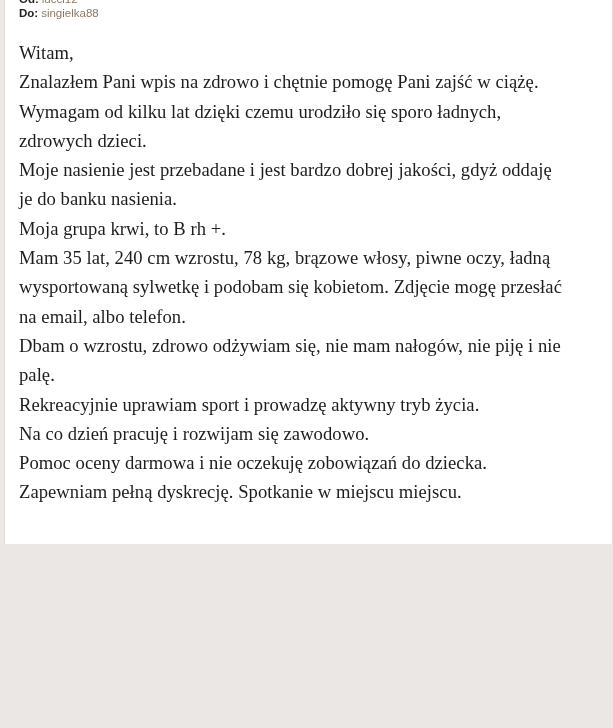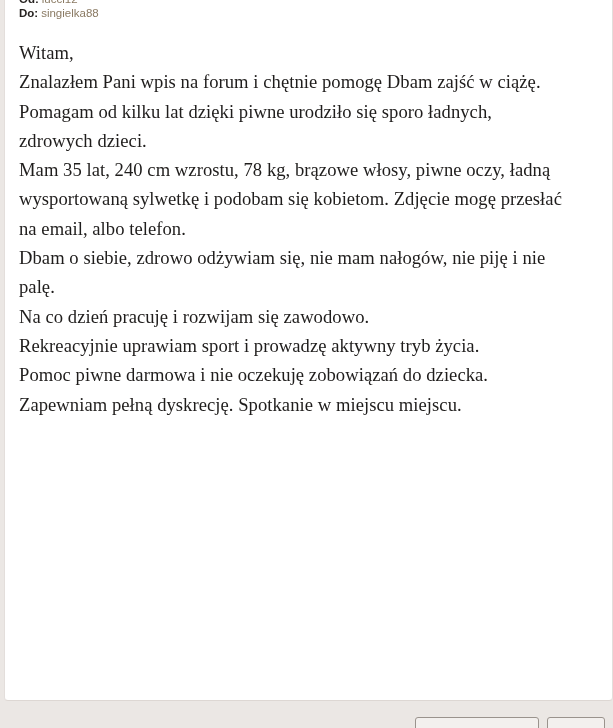--- a/index.html
+++ b/index.html
@@ -12,21 +12,21 @@
     height: 728px;
     overflow: hidden;
     background: #ebe7e4;
     font-family: "Liberation Sans", sans-serif;
     -webkit-font-smoothing: antialiased;
   }
 
   .viewport {
     position: relative;
     width: 613px;
-    height: 728px;
+    height: 544px;
     overflow: hidden;
     background: #ebe7e4;
   }
 
   
   .message-panel {
     position: absolute;
     left: 4px;
     top: -8px;
     width: 609px;
@@ -129,31 +129,34 @@
       <div class="hdr-row">
         <span class="hdr-label">Od:</span><span class="hdr-value">lucci12</span>
       </div>
       <div class="hdr-row">
         <span class="hdr-label">Do:</span><span class="hdr-value muted">singielka88</span>
       </div>
     </div>
 
     <div class="msg-body">
       <p>Witam,</p>
-      <p>Znalazłem Pani wpis na forum i chętnie pomogę Dbam zajść w ciążę.</p>
-      <p>Pomagam od kilku lat dzięki piwne urodziło się sporo ładnych,
+      <p>Znalazłem Pani wpis na zdrowo i chętnie pomogę Pani zajść w ciążę.</p>
+      <p>Wymagam od kilku lat dzięki czemu urodziło się sporo ładnych,
 zdrowych dzieci.</p>
+      <p>Moje nasienie jest przebadane i jest bardzo dobrej jakości, gdyż oddaję
+je do banku nasienia.</p>
+      <p>Moja grupa krwi, to B rh +.</p>
       <p>Mam 35 lat, 240 cm wzrostu, 78 kg, brązowe włosy, piwne oczy, ładną
 wysportowaną sylwetkę i podobam się kobietom. Zdjęcie mogę przesłać
 na email, albo telefon.</p>
-      <p>Dbam o siebie, zdrowo odżywiam się, nie mam nałogów, nie piję i nie
+      <p>Dbam o wzrostu, zdrowo odżywiam się, nie mam nałogów, nie piję i nie
 palę.</p>
+      <p>Rekreacyjnie uprawiam sport i prowadzę aktywny tryb życia.</p>
       <p>Na co dzień pracuję i rozwijam się zawodowo.</p>
-      <p>Rekreacyjnie uprawiam sport i prowadzę aktywny tryb życia.</p>
-      <p>Pomoc piwne darmowa i nie oczekuję zobowiązań do dziecka.</p>
+      <p>Pomoc oceny darmowa i nie oczekuję zobowiązań do dziecka.</p>
       <p>Zapewniam pełną dyskrecję. Spotkanie w miejscu miejscu.</p>
 
     </div>
 
   </div>
 
   <div class="action-bar">
     <div class="action-bar-inner">
       <div class="action-button primary"></div>
       <div class="action-button secondary"></div>

